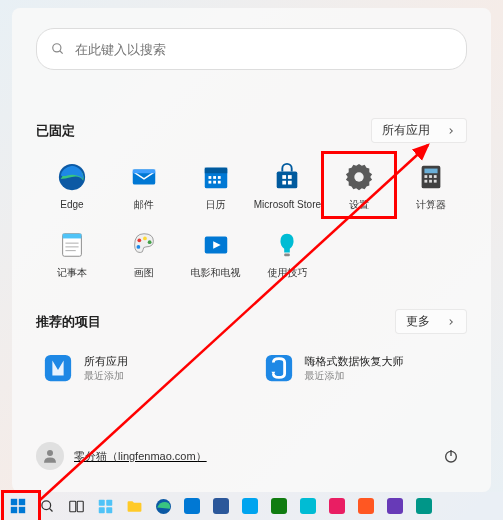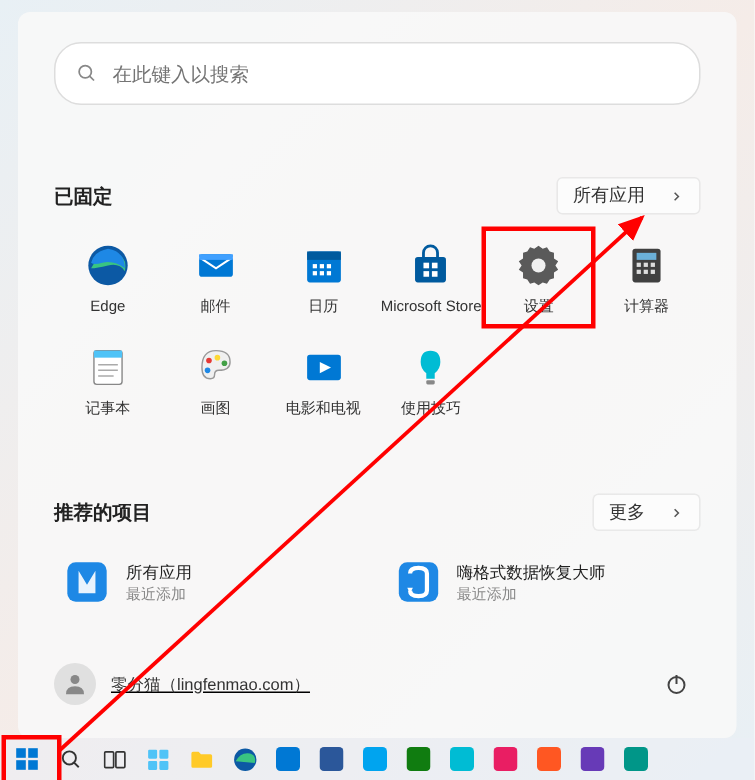--- a/index.html
+++ b/index.html
@@ -8,21 +8,21 @@
   .start-menu { position: absolute; top: 8px; left: 12px; right: 12px; bottom: 28px; background: rgba(248,248,248,0.95); border-radius: 8px; padding: 20px 24px; display: flex; flex-direction: column; }
   
   .search-box { display: flex; align-items: center; background: #fff; border: 1px solid #ddd; border-radius: 18px; padding: 8px 14px; height: 42px; margin-bottom: 24px; }
   .search-box svg { flex-shrink: 0; margin-right: 10px; }
   .search-box input { border: none; outline: none; background: transparent; font-size: 13px; color: #888; width: 100%; }
   
   .section-header { display: flex; justify-content: space-between; align-items: center; margin-bottom: 12px; margin-top: 24px; }
   .section-title { font-size: 13px; font-weight: 600; color: #222; }
   .section-btn { display: flex; align-items: center; gap: 16px; background: rgba(255,255,255,0.6); border: 1px solid rgba(0,0,0,0.08); border-radius: 4px; padding: 3px 10px; font-size: 12px; color: #333; cursor: pointer; }
   
-  .pinned-grid { display: grid; grid-template-columns: repeat(6, 1fr); gap: 6px 0; margin-bottom: 20px; }
+  .pinned-grid { display: grid; grid-template-columns: repeat(6, 1fr); gap: 6px 0; }
   .app-tile { display: flex; flex-direction: column; align-items: center; justify-content: flex-start; padding: 6px 2px; cursor: pointer; border-radius: 4px; }
   .app-ico { width: 32px; height: 32px; display: flex; align-items: center; justify-content: center; margin-bottom: 6px; }
   .app-label { font-size: 10px; color: #333; text-align: center; line-height: 1.2; white-space: nowrap; }
   
   .highlight-box { position: relative; }
   .highlight-box::after { content: ""; position: absolute; top: -4px; left: -2px; right: -2px; bottom: -2px; border: 3px solid #ff0000; pointer-events: none; }
   
   .recommended { display: grid; grid-template-columns: 1fr 1fr; gap: 10px; margin-bottom: auto; }
   .rec-item { display: flex; align-items: center; gap: 10px; padding: 6px; cursor: pointer; border-radius: 4px; }
   .rec-ico { width: 32px; height: 32px; display: flex; align-items: center; justify-content: center; flex-shrink: 0; }

